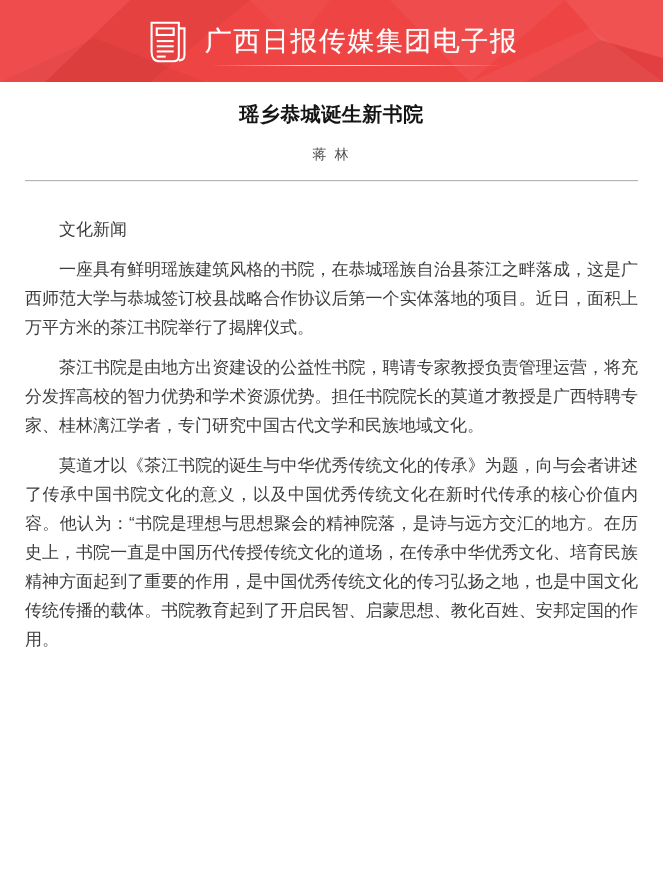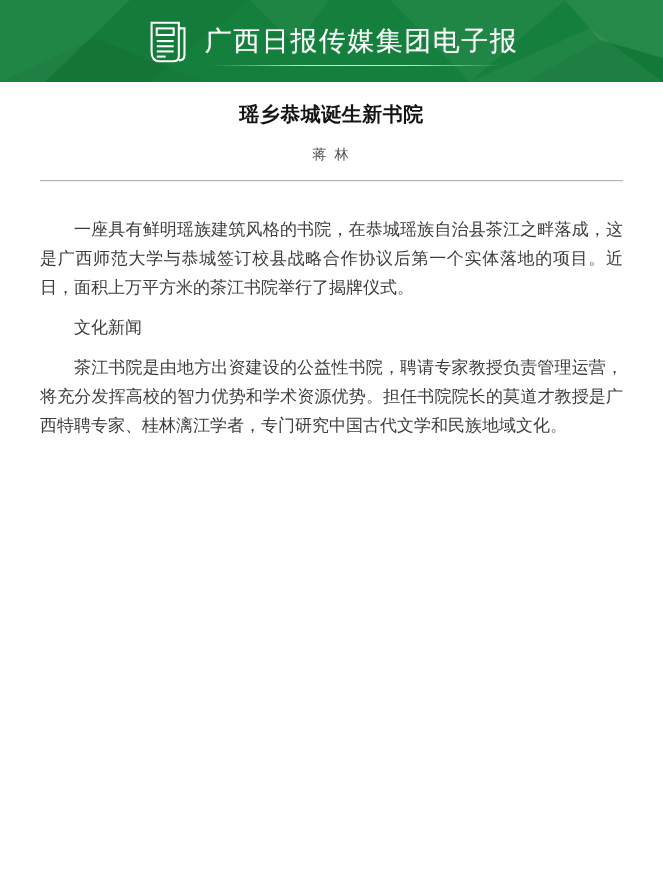--- a/index.html
+++ b/index.html
@@ -6,21 +6,21 @@
   html, body {
     width: 663px; height: 870px;
     background: #ffffff;
     font-family: "Liberation Sans", sans-serif;
     overflow: hidden;
   }
   
   .banner {
     position: relative;
     width: 663px; height: 82px;
-    background: #15803d;
+    background: #ef4444;
     overflow: hidden;
   }
   .banner .facets {
     position: absolute; left: 0; top: 0;
     width: 100%; height: 100%;
   }
   .brand {
     position: absolute; left: 0; top: 0;
     width: 100%; height: 100%;
     display: flex; align-items: center; justify-content: center;
@@ -43,21 +43,21 @@
     width: 292px; height: 1px;
     transform: translateX(calc(-50% + 24px));
     background: linear-gradient(90deg,
       rgba(255,255,255,0) 0%,
       rgba(255,255,255,.75) 30%,
       rgba(255,255,255,.85) 50%,
       rgba(255,255,255,.75) 70%,
       rgba(255,255,255,0) 100%);
   }
   
-  .article { padding: 0 40px; }
+  .article { padding: 0 25px; }
   .article-title {
     margin-top: 18px;
     text-align: center;
     font-size: 20px;
     line-height: 28px;
     font-weight: bold;
     color: #141414;
     letter-spacing: .5px;
   }
   .article-author {
@@ -115,17 +115,18 @@
   </div>
 
   <div class="brand-underline"></div>
 </header>
 
 <main class="article">
   <h1 class="article-title">瑶乡恭城诞生新书院</h1>
   <div class="article-author">蒋 林</div>
   <hr class="divider">
   <div class="content" id="article-body">
+      <p>文化新闻</p>
       <p>一座具有鲜明瑶族建筑风格的书院，在恭城瑶族自治县茶江之畔落成，这是广西师范大学与恭城签订校县战略合作协议后第一个实体落地的项目。近日，面积上万平方米的茶江书院举行了揭牌仪式。</p>
-      <p>文化新闻</p>
       <p>茶江书院是由地方出资建设的公益性书院，聘请专家教授负责管理运营，将充分发挥高校的智力优势和学术资源优势。担任书院院长的莫道才教授是广西特聘专家、桂林漓江学者，专门研究中国古代文学和民族地域文化。</p>
+      <p>莫道才以《茶江书院的诞生与中华优秀传统文化的传承》为题，向与会者讲述了传承中国书院文化的意义，以及中国优秀传统文化在新时代传承的核心价值内容。他认为：“书院是理想与思想聚会的精神院落，是诗与远方交汇的地方。在历史上，书院一直是中国历代传授传统文化的道场，在传承中华优秀文化、培育民族精神方面起到了重要的作用，是中国优秀传统文化的传习弘扬之地，也是中国文化传统传播的载体。书院教育起到了开启民智、启蒙思想、教化百姓、安邦定国的作用。</p>
     </div>
 </main>
 
 </body></html>

